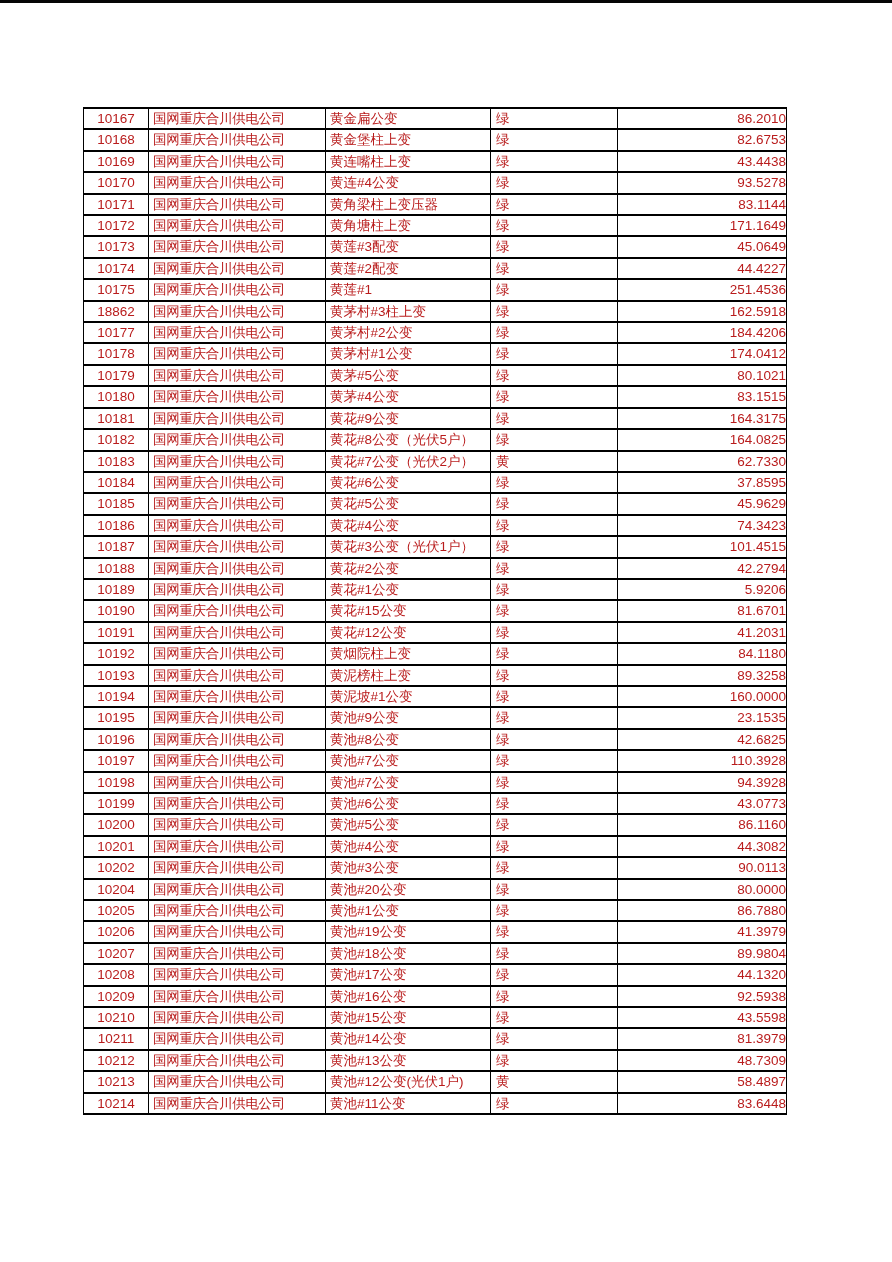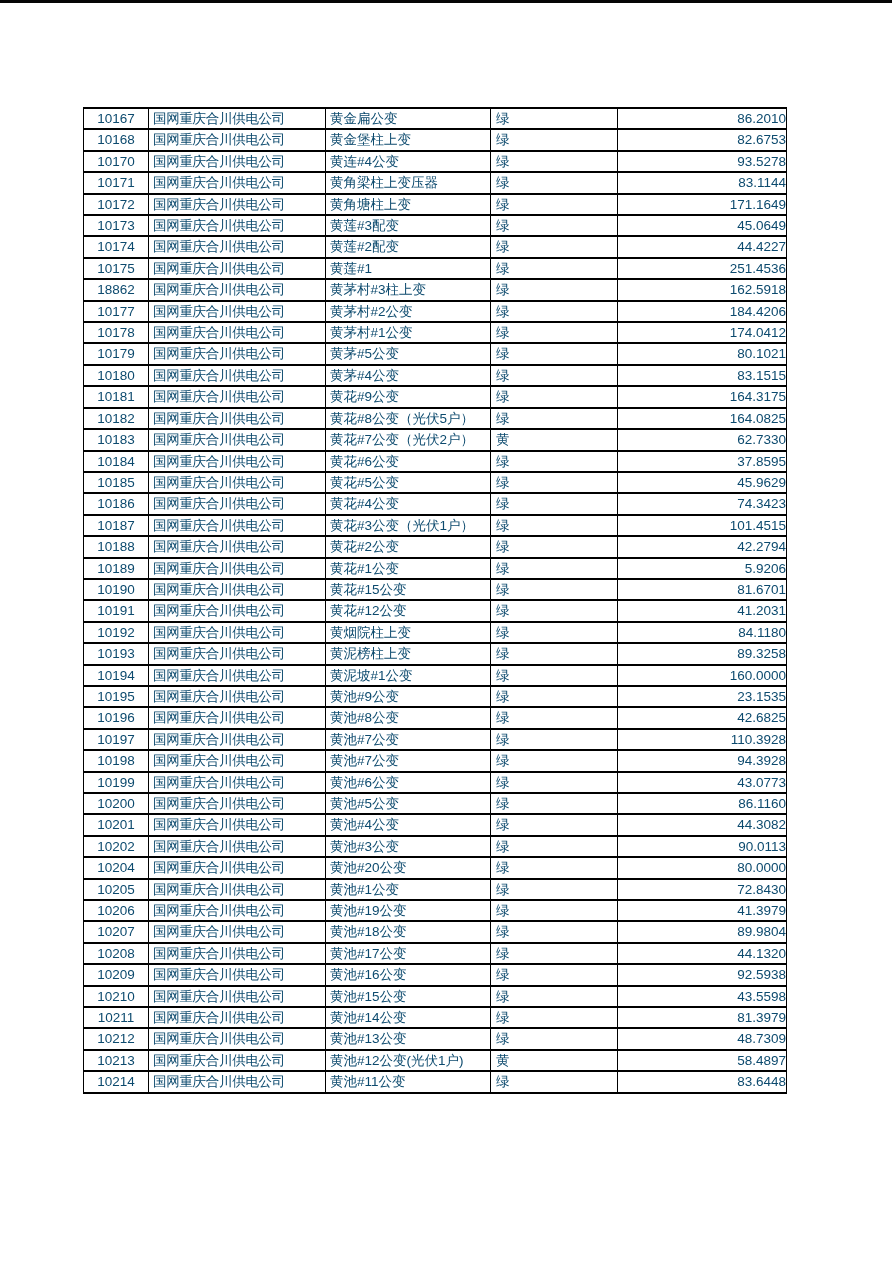--- a/index.html
+++ b/index.html
@@ -7,21 +7,21 @@
     padding: 0;
     background: #ffffff;
   }
   .page {
     position: relative;
     width: 892px;
     height: 1262px;
     background: #ffffff;
     overflow: hidden;
     font-family: "Liberation Sans", sans-serif;
-    color: #0c4a6e;
+    color: #b91c1c;
   }
   .top-edge-line {
     position: absolute;
     top: 0;
     left: 0;
     width: 892px;
     height: 3px;
     background: #050505;
   }
   table.grid {
@@ -83,20 +83,27 @@
           <td>86.2010</td>
         </tr>
         <tr>
           <td>10168</td>
           <td>国网重庆合川供电公司</td>
           <td>黄金堡柱上变</td>
           <td>绿</td>
           <td>82.6753</td>
         </tr>
         <tr>
+          <td>10169</td>
+          <td>国网重庆合川供电公司</td>
+          <td>黄连嘴柱上变</td>
+          <td>绿</td>
+          <td>43.4438</td>
+        </tr>
+        <tr>
           <td>10170</td>
           <td>国网重庆合川供电公司</td>
           <td>黄连#4公变</td>
           <td>绿</td>
           <td>93.5278</td>
         </tr>
         <tr>
           <td>10171</td>
           <td>国网重庆合川供电公司</td>
           <td>黄角梁柱上变压器</td>
@@ -325,21 +332,21 @@
           <td>国网重庆合川供电公司</td>
           <td>黄池#20公变</td>
           <td>绿</td>
           <td>80.0000</td>
         </tr>
         <tr>
           <td>10205</td>
           <td>国网重庆合川供电公司</td>
           <td>黄池#1公变</td>
           <td>绿</td>
-          <td>72.8430</td>
+          <td>86.7880</td>
         </tr>
         <tr>
           <td>10206</td>
           <td>国网重庆合川供电公司</td>
           <td>黄池#19公变</td>
           <td>绿</td>
           <td>41.3979</td>
         </tr>
         <tr>
           <td>10207</td>

